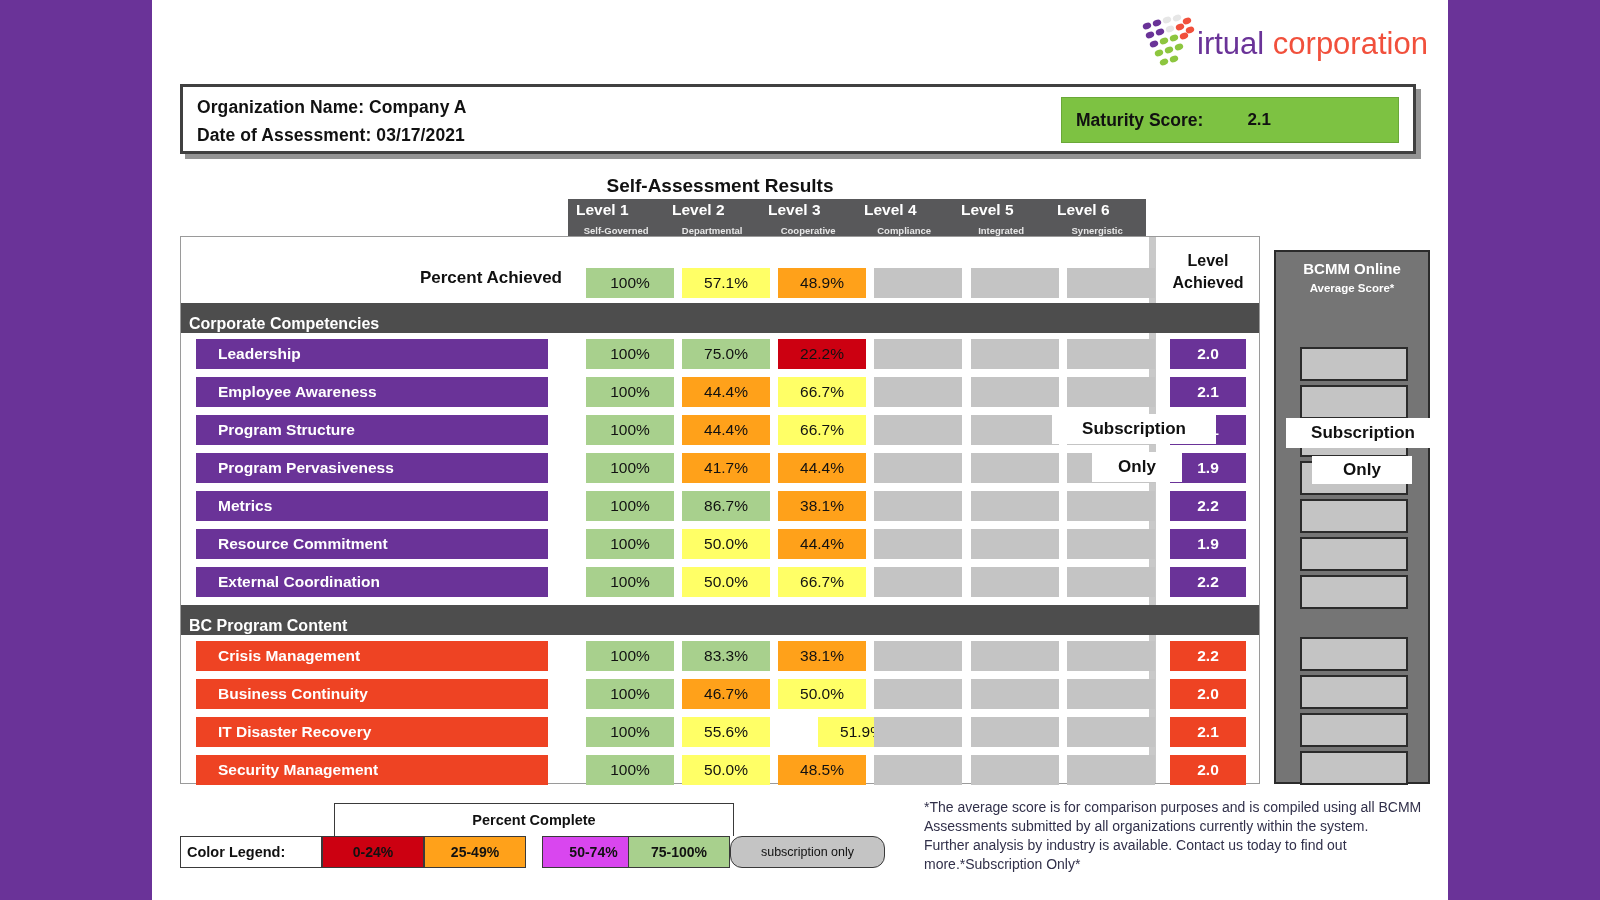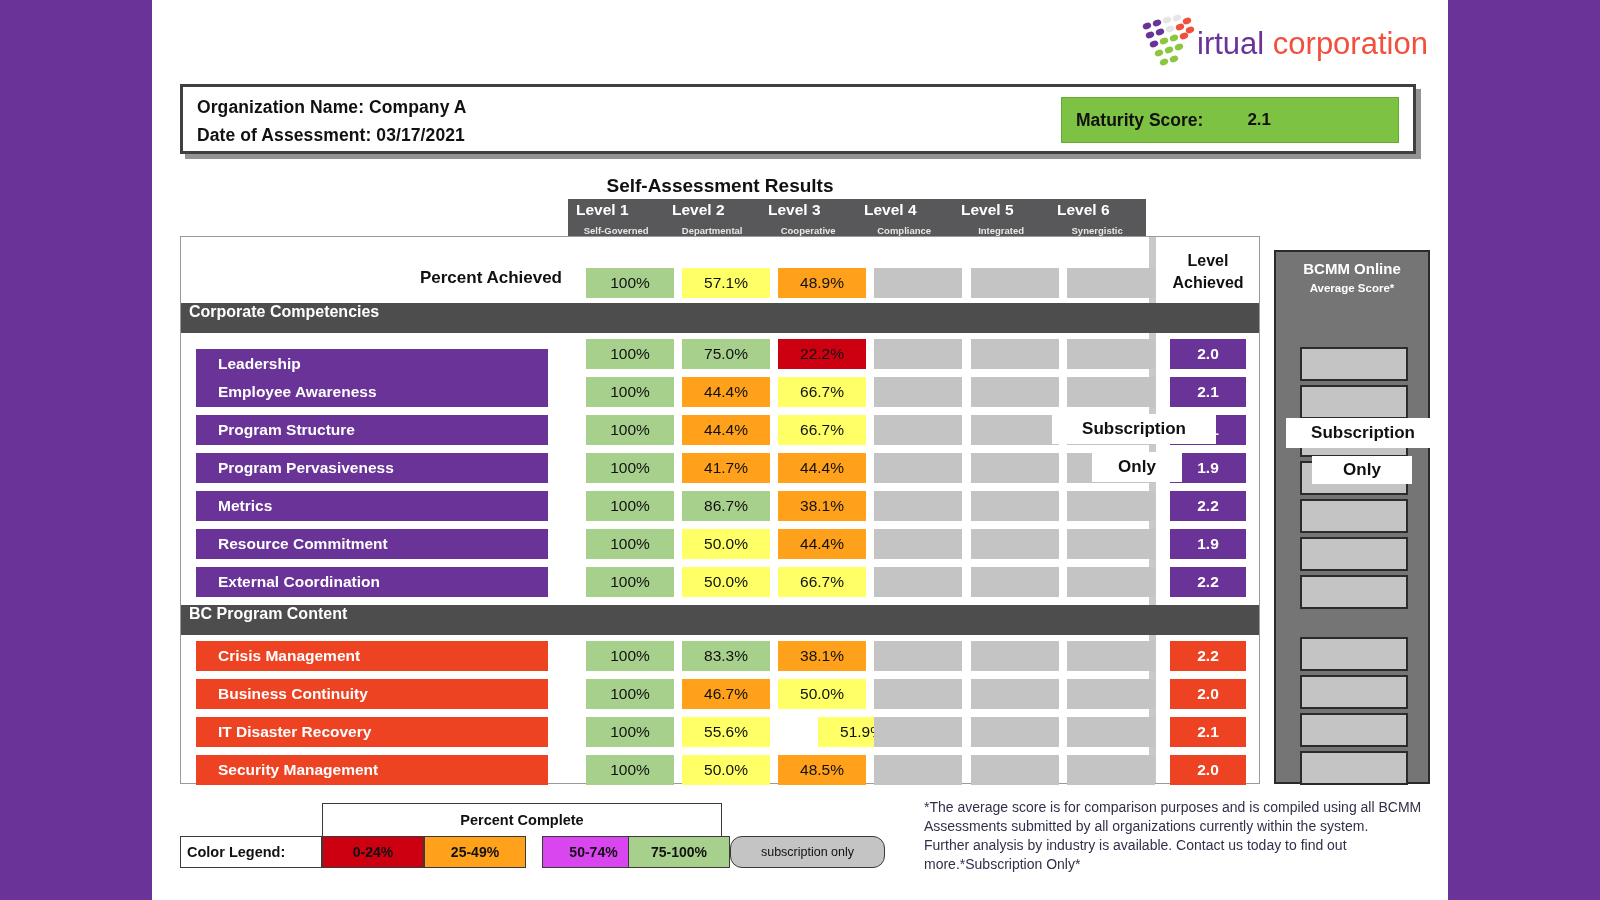--- a/index.html
+++ b/index.html
@@ -80,21 +80,21 @@
   .cellrow{position:absolute;left:434px;width:578px;height:44px;}
   .cell{
     position:absolute;top:0;width:88px;height:30px;
     display:flex;align-items:center;justify-content:center;
     font-size:15.5px;color:#111;box-sizing:border-box;
   }
 
   
   .secbar{
     position:absolute;left:29px;width:1078px;height:30px;background:#4D4D4D;
-    display:flex;align-items:flex-start;
+    display:flex;align-items:flex-end;
   }
   .secbar span{margin-left:8px;font-size:16px;font-weight:bold;color:#ffffff;}
 
   
   .rowlabel{
     position:absolute;left:44px;width:352px;height:30px;
     display:flex;align-items:center;box-sizing:border-box;
   }
   .rowlabel span{margin-left:22px;font-size:15.5px;font-weight:bold;color:#ffffff;}
   .rl-purple{background:#6A3398;}
@@ -141,21 +141,21 @@
     font-size:17px;font-weight:bold;color:#111;
   }
   .bcmm-sub2{
     position:absolute;left:1160px;top:456px;width:100px;height:28px;background:#ffffff;
     display:flex;align-items:center;justify-content:center;
     font-size:17px;font-weight:bold;color:#111;
   }
 
   
   .pc-box{
-    position:absolute;left:170px;top:803px;width:400px;height:33px;
+    position:absolute;left:182px;top:803px;width:400px;height:33px;
     border:1px solid #3a3a3a;border-bottom:none;background:#ffffff;box-sizing:border-box;
     display:flex;align-items:center;justify-content:center;
     font-size:14.5px;font-weight:bold;color:#111;
   }
   .lg-row{position:absolute;left:28px;top:836px;width:700px;height:32px;}
   .lg-label{
     position:absolute;left:0;top:0;width:142px;height:32px;background:#ffffff;
     display:flex;align-items:center;
     font-size:14.5px;font-weight:bold;color:#111;
     border:1px solid #3a3a3a;box-sizing:border-box;
@@ -267,21 +267,21 @@
         <div class="cell" style="left: 288px; background: rgb(196, 196, 196);"></div>
         <div class="cell" style="left: 385px; background: rgb(196, 196, 196);"></div>
         <div class="cell" style="left: 481px; background: rgb(196, 196, 196);"></div>
       </div>
     </div>
 
   <div id="table-body">
       <div class="secbar" style="top: 303px;">
         <span>Corporate Competencies</span>
       </div>
-      <div class="rowlabel rl-purple" style="top: 349px; background: rgb(106, 51, 152);">
+      <div class="rowlabel rl-purple" style="top: 339px; background: rgb(106, 51, 152);">
         <span>Leadership</span>
       </div>
       <div class="cellrow" style="top: 339px;">
         <div class="cell" style="left: 0px; background: rgb(168, 208, 141);">100%</div>
         <div class="cell" style="left: 96px; background: rgb(168, 208, 141);">75.0%</div>
         <div class="cell" style="left: 192px; background: rgb(204, 0, 17);">22.2%</div>
         <div class="cell" style="left: 288px; background: rgb(196, 196, 196);"></div>
         <div class="cell" style="left: 385px; background: rgb(196, 196, 196);"></div>
         <div class="cell" style="left: 481px; background: rgb(196, 196, 196);"></div>
       </div>

